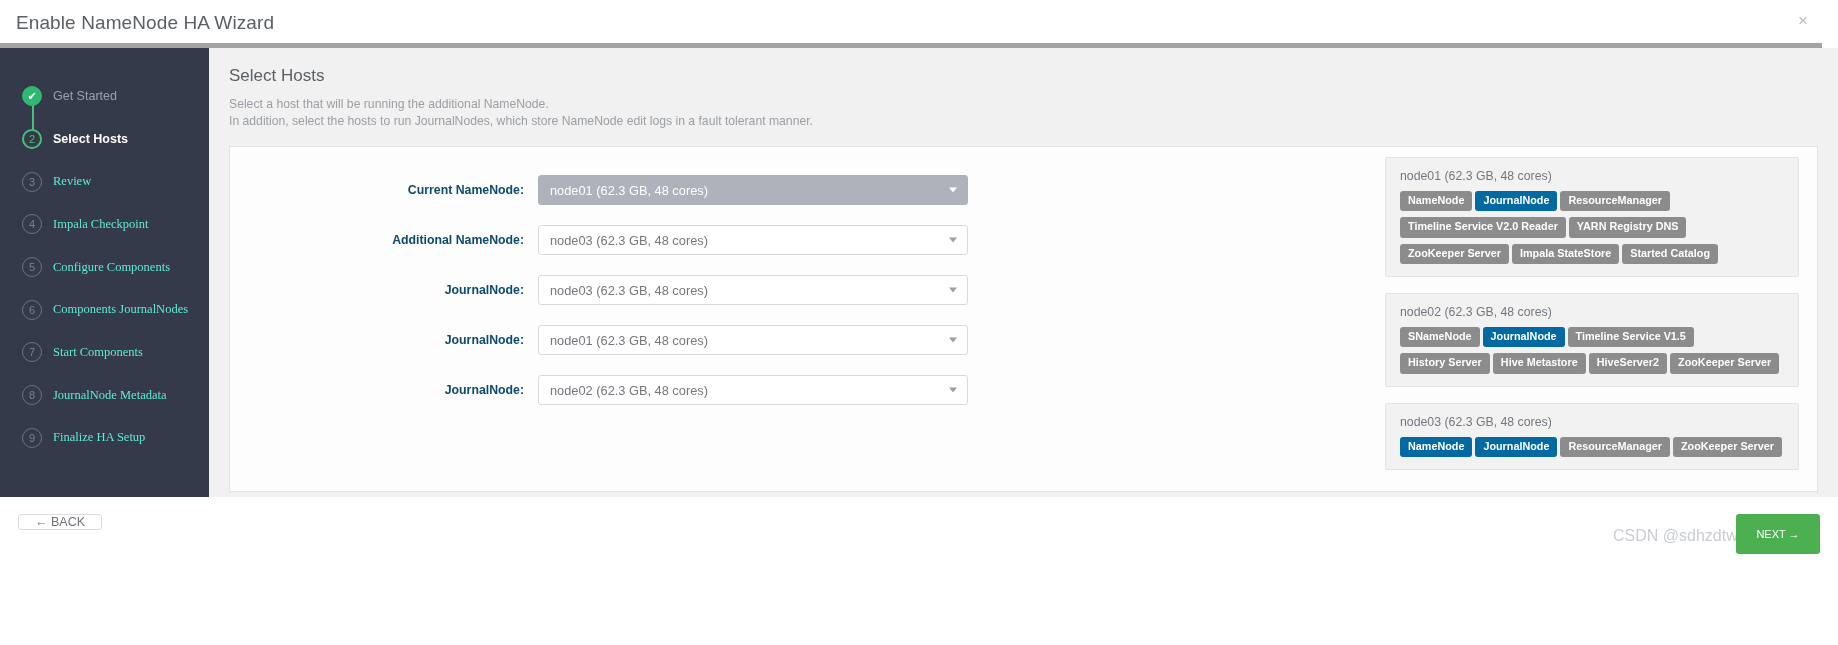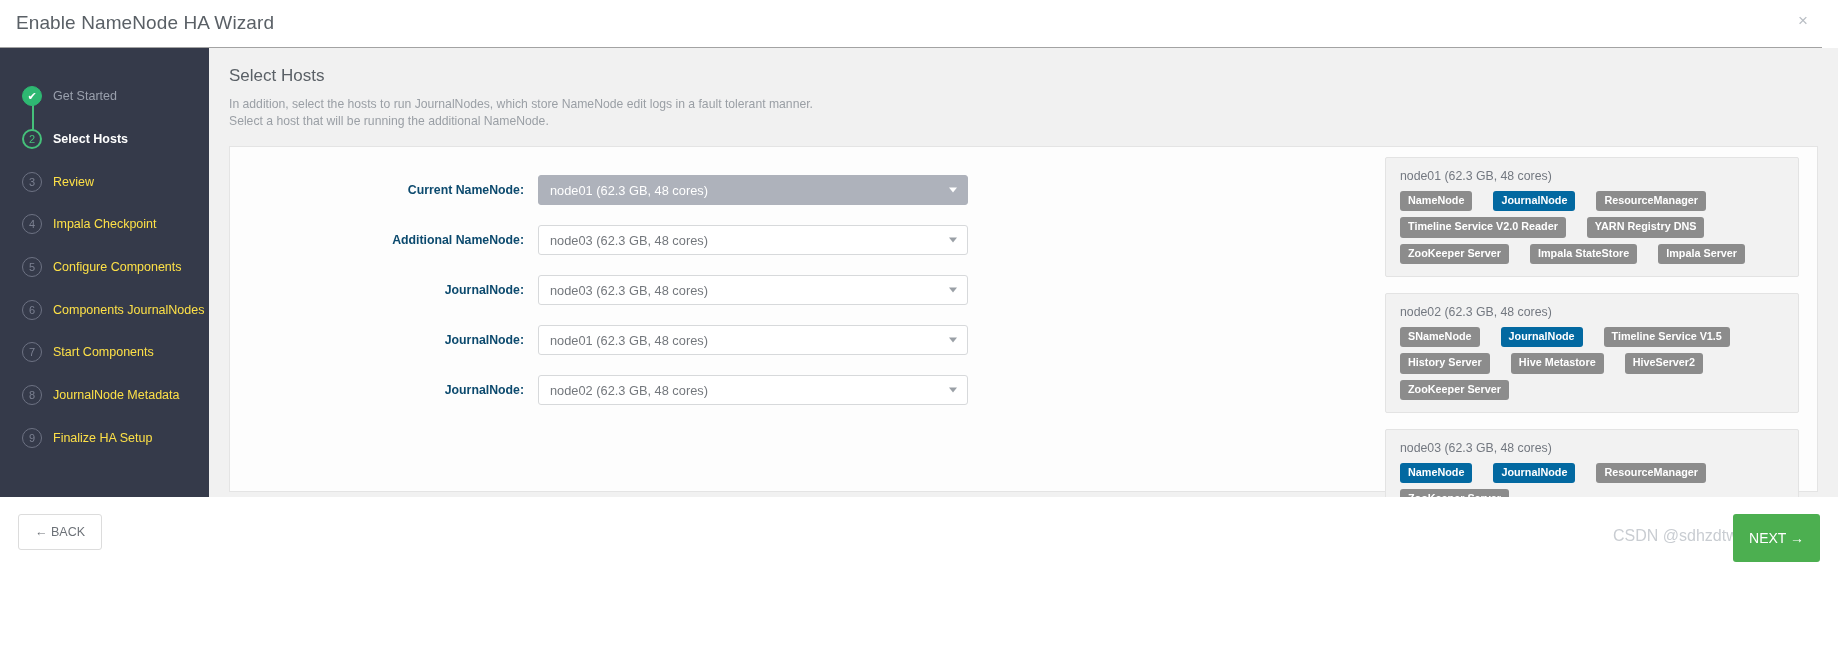--- a/index.html
+++ b/index.html
@@ -7,21 +7,21 @@
     width: 1838px; height: 645px;
     font-family: "Liberation Sans", sans-serif;
     background: #ffffff;
     overflow: hidden;
   }
   #app { position: relative; width: 1838px; height: 645px; background: #fff; }
 
   
   .titlebar {
     position: absolute; left: 0; top: 0; width: 1822px; height: 48px;
-    background: #ffffff; border-bottom: 1px solid #a3a3a3; text-align: center;
+    background: #ffffff; border-bottom: 5px solid #a3a3a3; text-align: center;
   }
   .titlebar .title {
     position: absolute; left: 16px; top: 12px;
     font-size: 19px; color: #5a6066; font-weight: 400; letter-spacing: .1px;
   }
   .titlebar .close {
     position: absolute; right: 14px; top: 12px;
     font-size: 17px; color: #b9bec4; line-height: 1; cursor: pointer;
     font-family: "Liberation Sans", sans-serif;
   }
@@ -42,21 +42,21 @@
     font-size: 11px; flex: 0 0 auto; position: relative; z-index: 2;
   }
   .step .bullet.done { background: #2eb872; color: #fff; border: 1px solid #2eb872; }
   .step .bullet.current { background: transparent; color: #45c07a; border: 2px solid #45c07a; }
   .step .bullet.todo { background: transparent; color: #7b8091; border: 1px solid #6d7283; }
   .step .label {
     margin-left: 11px; font-size: 12.5px; color: #8a8f9d; white-space: nowrap;
   }
   .step.done .label { color: #9aa0ad; }
   .step.current .label { color: #ffffff; font-weight: bold; }
-  .step.todo .label { color: #fde047; }
+  .step.todo .label { color: #5eead4; font-family: Liberation Serif, serif; }
   .connector {
     position: absolute; left: 32px; top: 47px; width: 2px; height: 35px;
     background: #45c07a; z-index: 1;
   }
   .check { font-size: 10px; line-height: 1; }
 
   
   .main {
     position: absolute; left: 209px; top: 48px; width: 1629px; height: 449px;
     background: #f1f1f1; padding: 18px 20px 0 20px;
@@ -95,43 +95,43 @@
 
   
   .hosts { position: absolute; right: 18px; top: 10px; width: 414px; }
   .hostcard {
     background: #f2f2f2; border: 1px solid #e3e3e3; border-radius: 2px;
     padding: 11px 14px 12px 14px; margin-bottom: 16px;
   }
   .hostcard .hostname {
     font-size: 12.3px; color: #737880; margin-bottom: 8px;
   }
-  .badges { display: flex; flex-wrap: wrap; gap: 6px 21px; }
+  .badges { display: flex; flex-wrap: wrap; gap: 6px 3px; }
   .badge {
     display: inline-block; padding: 4px 8px 5px 8px; border-radius: 3px;
     font-size: 10.8px; font-weight: bold; color: #ffffff; background: #8c8c8c;
     white-space: nowrap; line-height: 1.05;
   }
   .badge.green { background: #0369a1; }
 
   
   .footer {
     position: absolute; left: 0; top: 497px; width: 1838px; height: 148px;
     background: #ffffff;
   }
   .btn-back {
     position: absolute; left: 18px; top: 17px;
-    width: 84px; height: 36px; border: 1px solid #dcdcdc; border-radius: 3px;
+    width: 84px; height: 16px; border: 1px solid #dcdcdc; border-radius: 3px;
     background: #fff; color: #6d7278; font-size: 12.5px;
     display: flex; align-items: center; justify-content: center; cursor: pointer;
   }
   .btn-next {
     position: absolute; right: 18px; top: 17px;
-    min-width: 84px; height: 48px; border-radius: 3px;
-    background: #4caf50; color: #ffffff; font-size: 14px;
+    min-width: 84px; height: 40px; border-radius: 3px;
+    background: #4caf50; color: #ffffff; font-size: 11px;
     display: flex; align-items: center; justify-content: center;
     padding: 0 16px; cursor: pointer;
   }
   .watermark {
     position: absolute; right: 78px; top: 30px;
     font-size: 16px; color: #c9cdd2; white-space: nowrap;
     font-family: "Liberation Sans", sans-serif;
   }
 </style>
 </head>
@@ -182,22 +182,22 @@
           <div class="bullet todo">9</div>
           <span class="label">Finalize HA Setup</span>
         </div>
         <div class="connector"></div>
       </div>
   </div>
 
   <div class="main">
     <div class="page-title">Select Hosts</div>
     <div class="page-sub">
+      <div>Select a host that will be running the additional NameNode.</div>
       <div>In addition, select the hosts to run JournalNodes, which store NameNode edit logs in a fault tolerant manner.</div>
-      <div>Select a host that will be running the additional NameNode.</div>
     </div>
 
     <div class="panel">
       <div class="form" id="form">
           <div class="frow">
             <div class="flabel">Current NameNode:</div>
             <div class="select disabled">
               <span>node01 (62.3 GB, 48 cores)</span>
               <span class="caret"></span>
             </div>
@@ -235,21 +235,21 @@
           <div class="hostcard">
             <div class="hostname">node01 (62.3 GB, 48 cores)</div>
             <div class="badges">
               <span class="badge">NameNode</span>
               <span class="badge green">JournalNode</span>
               <span class="badge">ResourceManager</span>
               <span class="badge">Timeline Service V2.0 Reader</span>
               <span class="badge">YARN Registry DNS</span>
               <span class="badge">ZooKeeper Server</span>
               <span class="badge">Impala StateStore</span>
-              <span class="badge">Impala Server</span>
+              <span class="badge">Started Catalog</span>
             </div>
           </div>
           <div class="hostcard">
             <div class="hostname">node02 (62.3 GB, 48 cores)</div>
             <div class="badges">
               <span class="badge">SNameNode</span>
               <span class="badge green">JournalNode</span>
               <span class="badge">Timeline Service V1.5</span>
               <span class="badge">History Server</span>
               <span class="badge">Hive Metastore</span>

